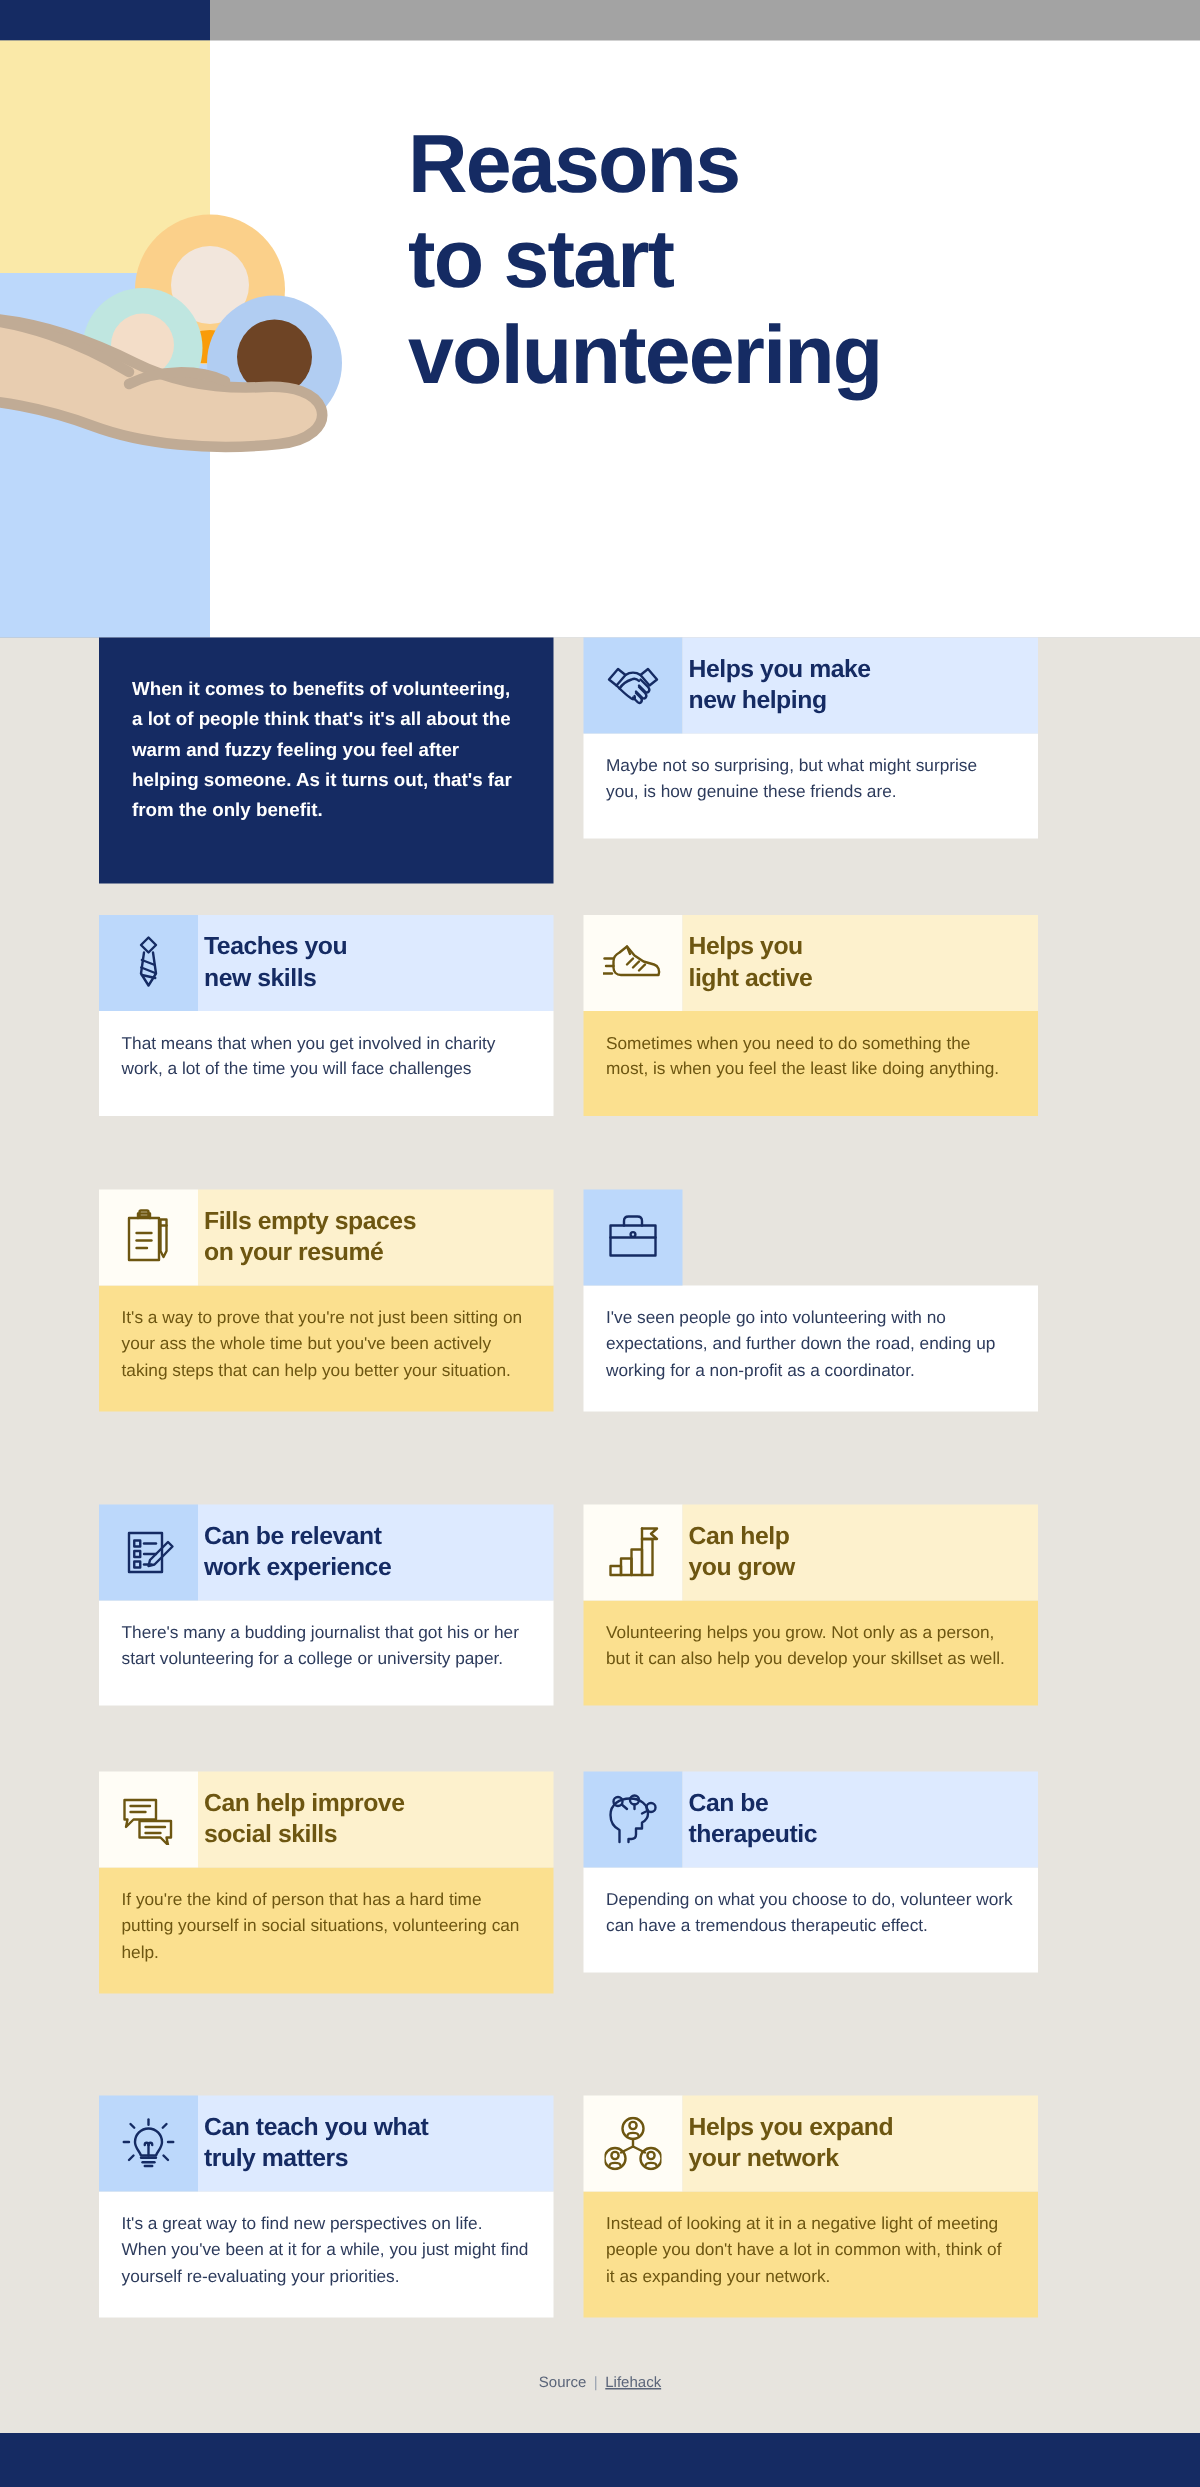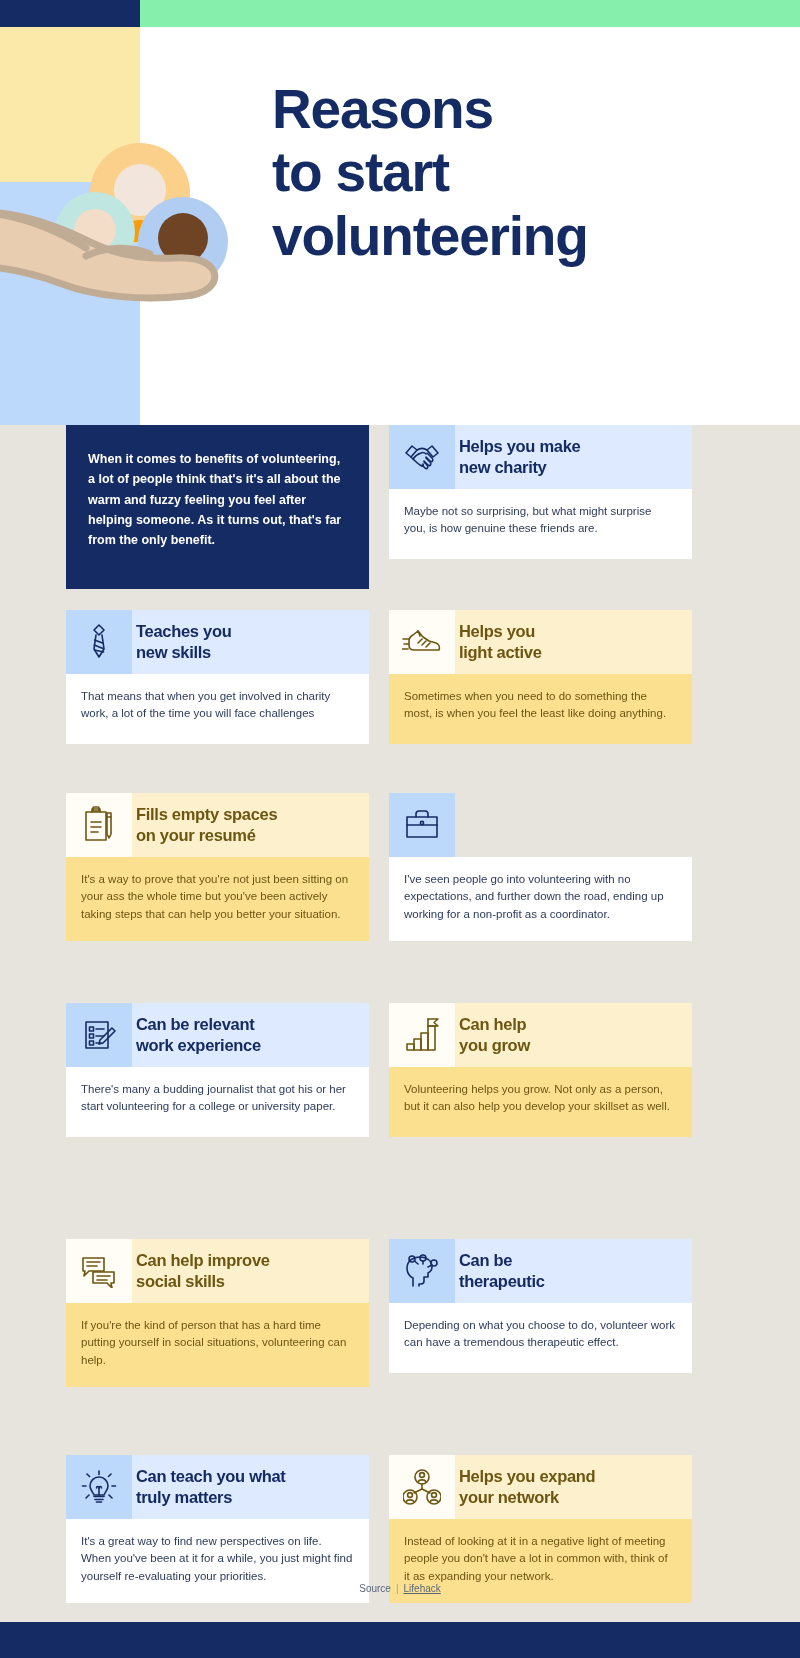--- a/index.html
+++ b/index.html
@@ -11,21 +11,21 @@
     overflow: hidden;
   }
 
   .page { position: relative; width: 800px; height: 1658px; background: #e7e4de; }
 
   
   .header {
     position: relative;
     width: 800px;
     height: 425px;
-    background: #86efac;
+    background: #a3a3a3;
   }
   .hdr-navy-tab {
     position: absolute; left: 0; top: 0; width: 140px; height: 27px;
     background: #152b63;
   }
   .hdr-white {
     position: absolute; left: 140px; top: 27px;
     width: 660px; height: 398px; background: #ffffff;
   }
   .hdr-yellow {
@@ -184,21 +184,21 @@
               <path d="M24 13 L29 18 C31 20, 29 23, 27 21 L23 17"></path>
               <path d="M23 18 L27 22 C29 24, 27 27, 25 25 L21 21"></path>
               <path d="M21 22 L24 25 C26 27, 24 30, 22 28 L19 25"></path>
               <path d="M8 17 C11 20, 14 23, 17 25 C19 27, 21 26, 20 24"></path>
               <path d="M10 19 C12 16, 15 14, 18 13 C20 12, 22 13, 23 14"></path>
             </svg>
           </div>
           <div class="card-title">
             <div>
               <div>Helps you make</div>
-              <div>new charity</div>
+              <div>new helping</div>
             </div>
           </div>
         </div>
         <div class="card-body">Maybe not so surprising, but what might surprise you, is how genuine these friends are.</div>
       </div>
     </div>
 
     <div class="row" style="height:183px">
       <div class="card left t-blue" style="top:0">
         <div class="card-head">
@@ -279,21 +279,21 @@
               <path d="M13 8 L13 5 C13 3, 14 2, 16 2 L22 2 C24 2, 25 3, 25 5 L25 8"></path>
               <path d="M4 16 L34 16"></path>
               <circle cx="19" cy="14" r="1.6"></circle>
             </svg>
           </div>
         </div>
         <div class="card-body">I've seen people go into volunteering with no expectations, and further down the road, ending up working for a non-profit as a coordinator.</div>
       </div>
     </div>
 
-    <div class="row" style="height:236px">
+    <div class="row" style="height:178px">
       <div class="card left t-blue" style="top:0">
         <div class="card-head">
           <div class="card-icon">
             <svg class="ico" width="36" height="36" viewBox="0 0 36 36">
               <rect x="5" y="5" width="22" height="26"></rect>
               <rect x="8.5" y="10" width="4" height="4"></rect>
               <rect x="8.5" y="17" width="4" height="4"></rect>
               <rect x="8.5" y="24" width="4" height="4"></rect>
               <path d="M15 12 L23 12"></path>
               <path d="M15 19 L23 19"></path>

